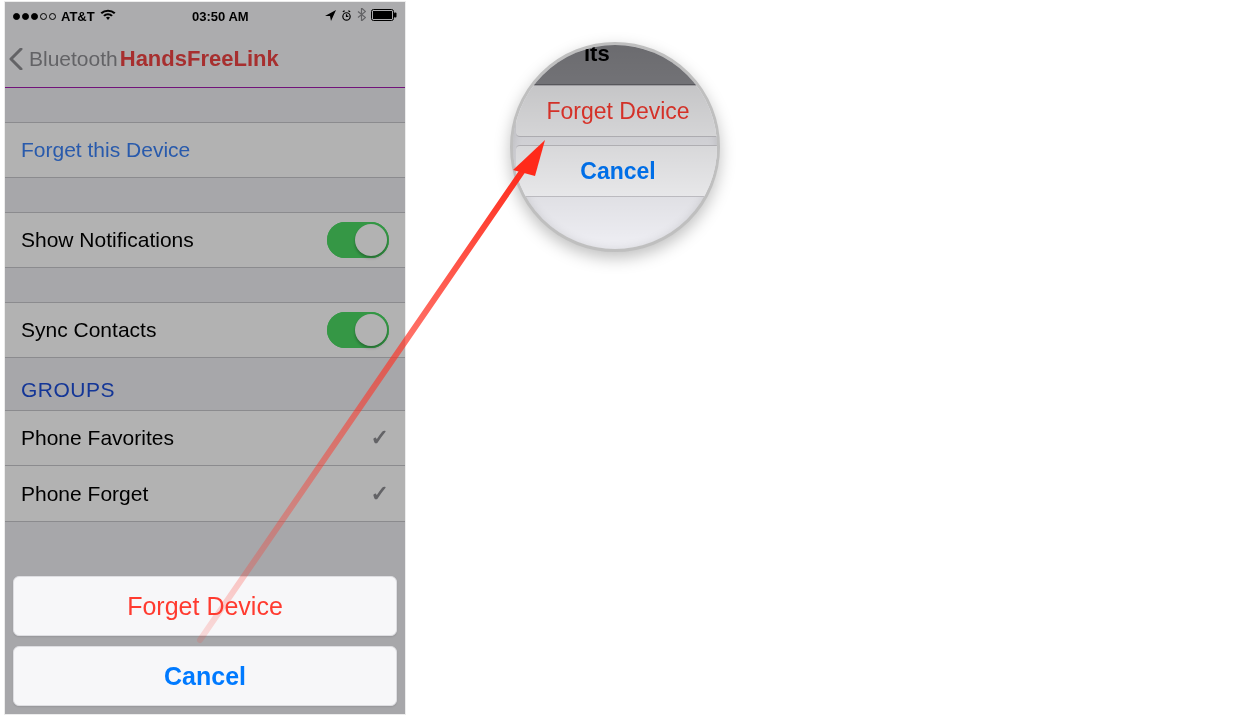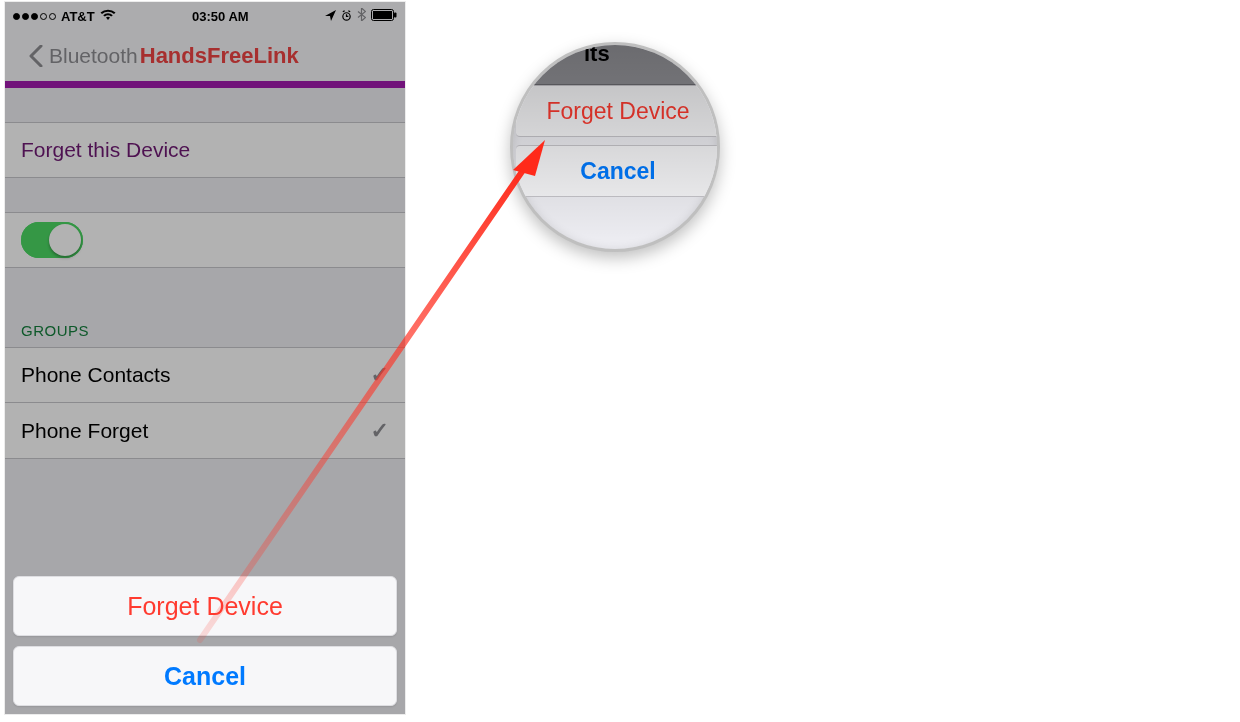--- a/index.html
+++ b/index.html
@@ -45,24 +45,24 @@
   .signal-dots { display:flex; gap:2px; }
   .signal-dots span {
     width:7px; height:7px; border-radius:50%;
     border:1px solid #000;
   }
   .signal-dots span.filled { background:#000; }
   .nav-bar {
     position: relative;
     height: 58px;
     background: #f7f7f9;
-    border-bottom: 7px solid #a21caf;
+    border-bottom: 1px solid #a21caf;
     display:flex;
     align-items:center;
-    padding: 0 24px;
+    padding: 0 4px;
   }
   .back-chevron {
     width: 14px; height: 22px;
   }
   .nav-back {
     color:#8e8e93;
     font-size:21px;
     display:flex; align-items:center; gap:6px;
     font-weight:400;
   }
@@ -80,25 +80,25 @@
     border-bottom:1px solid #c8c7cc;
     height: 56px;
     display:flex;
     align-items:center;
     justify-content:space-between;
     padding: 0 16px;
     font-size:21px;
     color:#000;
   }
   .cell + .cell { border-top: none; }
-  .cell.blue { color:#701a75; }
+  .cell.blue { color:#3b82f6; }
   .section-header {
     padding: 20px 16px 8px;
-    font-size:15px;
-    color:#15803d;
+    font-size:21px;
+    color:#1d4ed8;
     letter-spacing: 0.5px;
   }
   .toggle {
     width:62px; height:36px; border-radius:18px;
     background:#4cd964;
     position:relative;
     box-shadow: inset 0 0 0 1px #4cd964;
   }
   .toggle::after{
     content:'';
@@ -244,26 +244,31 @@
     <div class="nav-title">HandsFreeLink</div>
   </div>
 
   <div class="list">
     <div class="group-gap"></div>
     <div class="cell blue">
       <span>Forget this Device</span>
     </div>
     <div class="group-gap"></div>
     <div class="cell">
+      <span>Show Notifications</span>
       <span class="toggle"></span>
     </div>
     <div class="group-gap"></div>
+    <div class="cell">
+      <span>Sync Contacts</span>
+      <span class="toggle"></span>
+    </div>
     <div class="section-header">GROUPS</div>
     <div class="cell">
-      <span>Phone Contacts</span>
+      <span>Phone Favorites</span>
       <span class="checkmark">✓</span>
     </div>
     <div class="cell">
       <span>Phone Forget</span>
       <span class="checkmark">✓</span>
     </div>
   </div>
 
   <div class="dim"></div>
 

